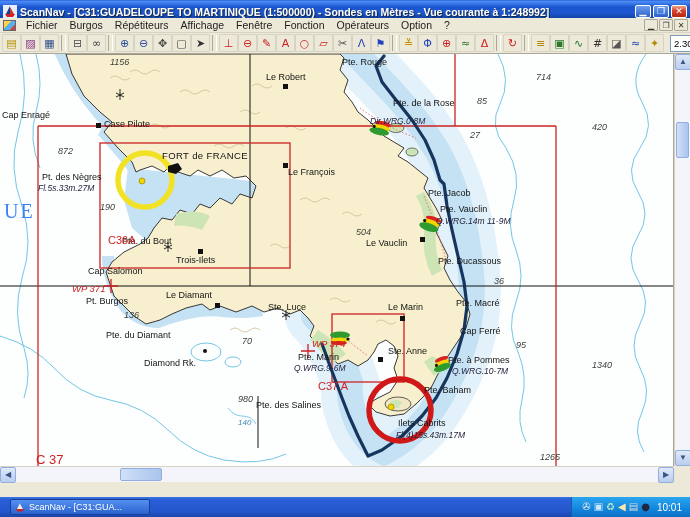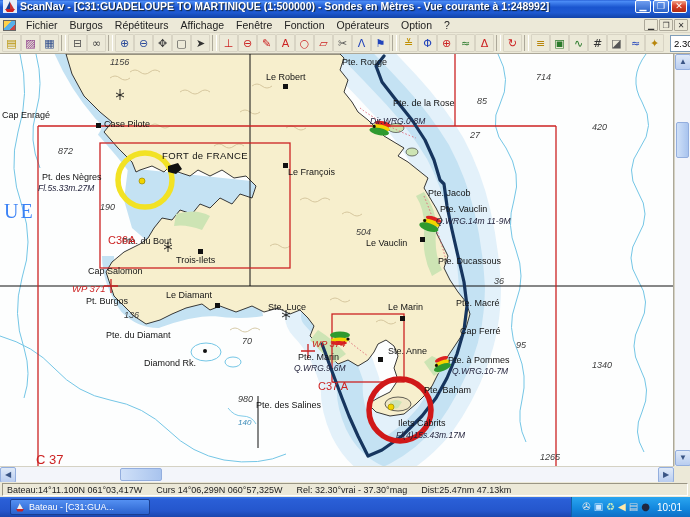--- a/index.html
+++ b/index.html
@@ -3,21 +3,21 @@
 <meta charset="utf-8">
 <style>
   * { margin:0; padding:0; box-sizing:border-box; }
   html,body { width:690px; height:517px; overflow:hidden; }
   body { font-family:"Liberation Sans", sans-serif; background:#ece9d8; position:relative; }
   #app { position:absolute; left:0; top:0; width:690px; height:517px; }
 
   
   .titlebar { position:absolute; left:0; top:0; width:690px; height:18px;
     background:linear-gradient(180deg,#2a63d8 0%,#4a8bf5 8%,#1a55cf 40%,#1e59d1 70%,#1243a8 100%);
-    display:flex; align-items:flex-start; padding:0 2px; }
+    display:flex; align-items:flex-end; padding:0 2px; }
   .titlebar .app-ic { width:14px; height:13px; margin:0 3px 0 1px; flex:0 0 auto; }
   .titlebar .t-text { color:#fff; font-size:10.5px; font-weight:bold; text-shadow:1px 1px 1px #123;
     white-space:nowrap; overflow:hidden; flex:1; }
   .t-btns { display:flex; gap:2px; margin-right:1px; }
   .t-btn { width:16px; height:13px; font-size:9px; line-height:11px; text-align:center; color:#fff;
     border:1px solid #fff; border-radius:2px; background:linear-gradient(180deg,#6f9ef0,#2b62c8); cursor:default; }
   .t-btn.close { background:linear-gradient(180deg,#f0a088,#d8402a 45%,#b02a12); }
 
   
   .menubar { position:absolute; left:0; top:18px; width:690px; height:15px; background:#ece9d8;
@@ -371,37 +371,29 @@
     <span class="sc-thumb" style="left:1px;top:68px;width:13px;height:36px"></span>
     <span class="sc-btn" style="left:0;top:396px">▼</span>
   </div>
   <div class="hscroll">
     <span class="sc-btn" style="left:0;top:0">◀</span>
     <span class="sc-thumb" style="left:120px;top:1px;width:42px;height:13px"></span>
     <span class="sc-btn" style="left:658px;top:0">▶</span>
   </div>
   <div class="sc-corner"></div>
 
-  <div class="statusbar">
-    <span class="st-panel st-main">
-      <span>Bateau:14°11.100N 061°03,417W</span>
-      <span>Curs 14°06,299N 060°57,325W</span>
-      <span>Rel: 32.30°vrai - 37.30°mag</span>
-      <span>Dist:25.47nm 47.13km</span>
-    </span>
-  </div>
 
   <div class="taskbar">
     <div class="taskitem">
       <svg class="boat-ic" viewBox="0 0 10 9">
         <path d="M1 6 L9 6 L7.5 8.5 L2.5 8.5 Z" fill="#c22"></path>
         <path d="M5 0 L5 6 L2 6 Z" fill="#eee"></path>
         <path d="M5 1 L5 6 L8 6 Z" fill="#eee"></path>
       </svg>
-      <span>Bateau - [C31:GUA...</span>
+      <span>ScanNav - [C31:GUA...</span>
     </div>
     <div class="tray">
       <span style="display:flex;gap:3px;align-items:center">
           <span class="tray-ic" style="color: rgb(232, 232, 232);">✇</span>
           <span class="tray-ic" style="color: rgb(207, 232, 255);">▣</span>
           <span class="tray-ic" style="color: rgb(191, 232, 191);">♻</span>
           <span class="tray-ic" style="color: rgb(255, 233, 168);">◀</span>
           <span class="tray-ic" style="color: rgb(221, 221, 221);">▤</span>
           <span class="tray-ic" style="color: rgb(32, 40, 64);">●</span>
         </span>

